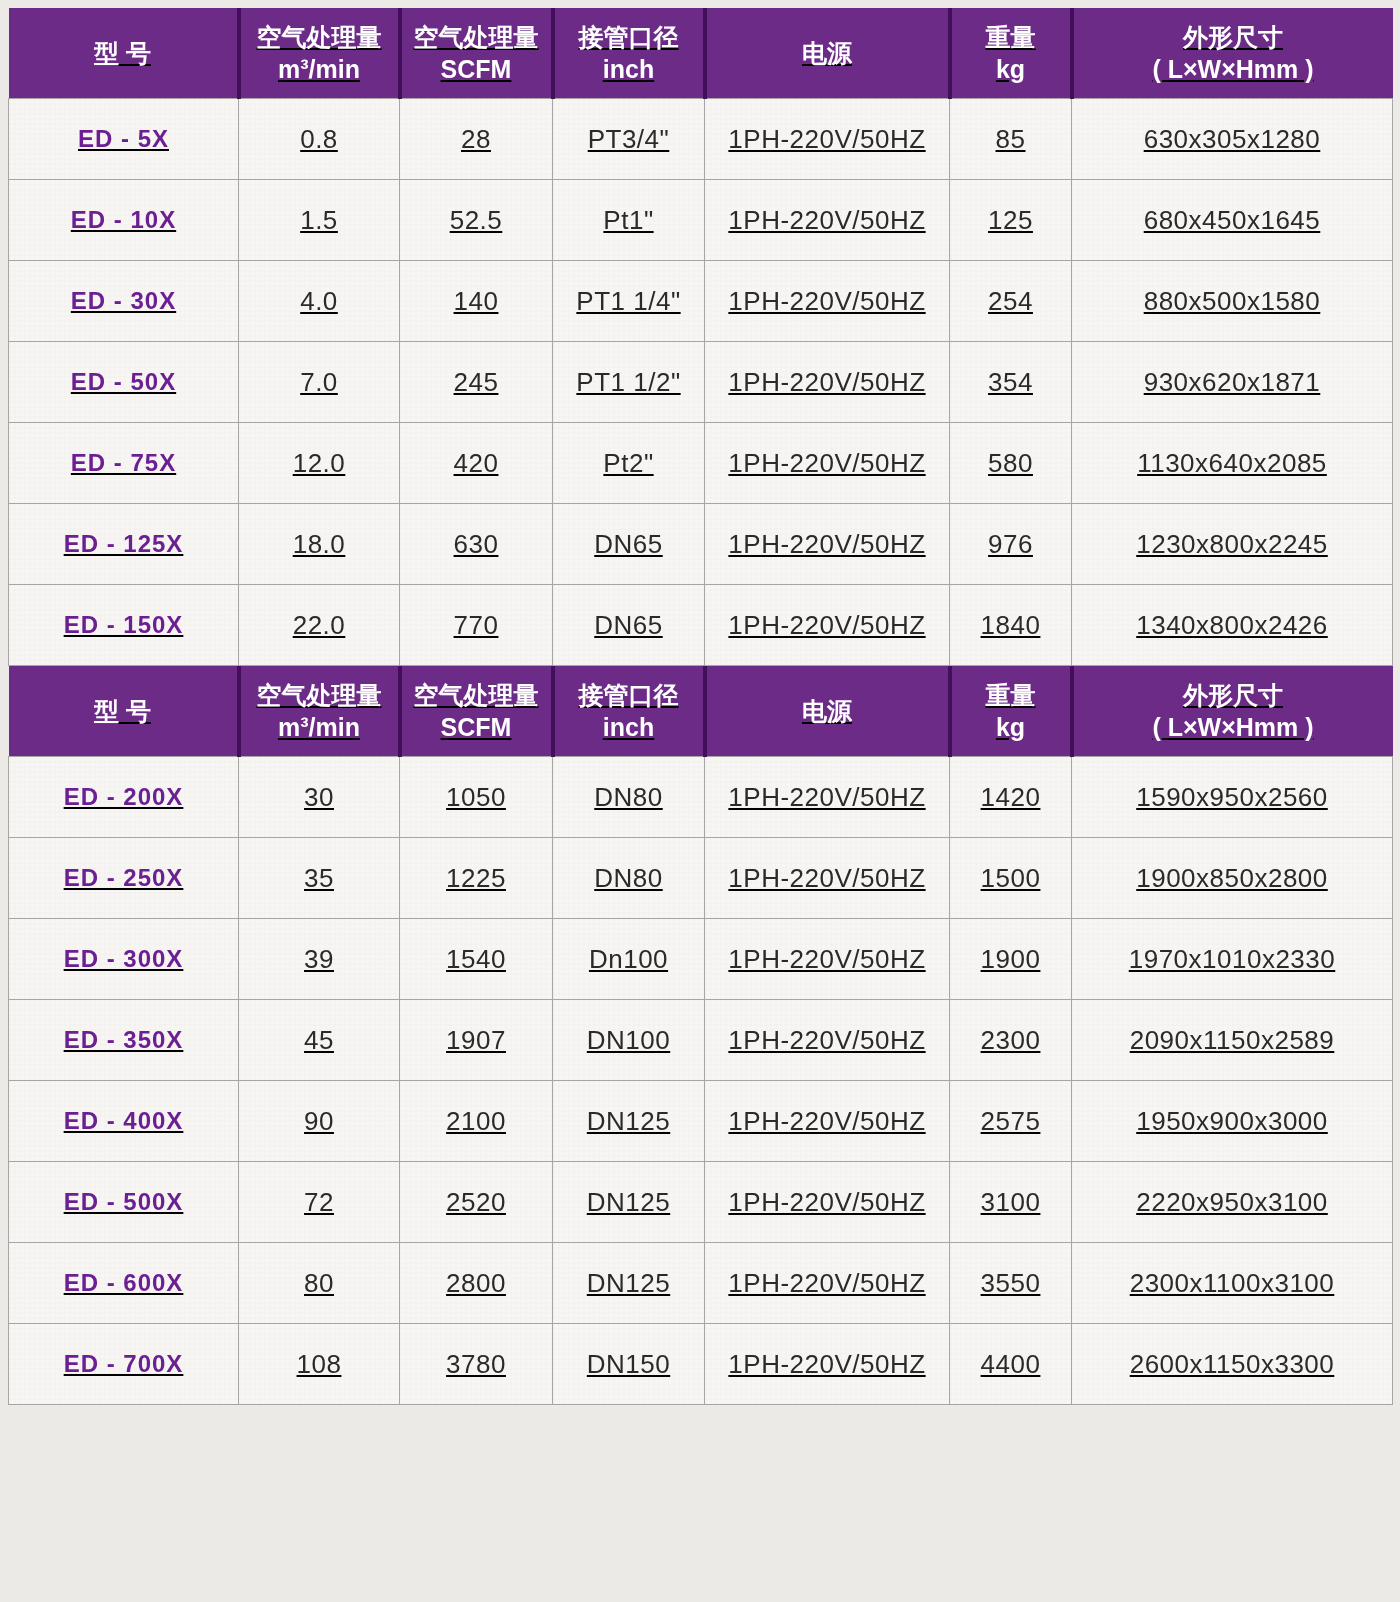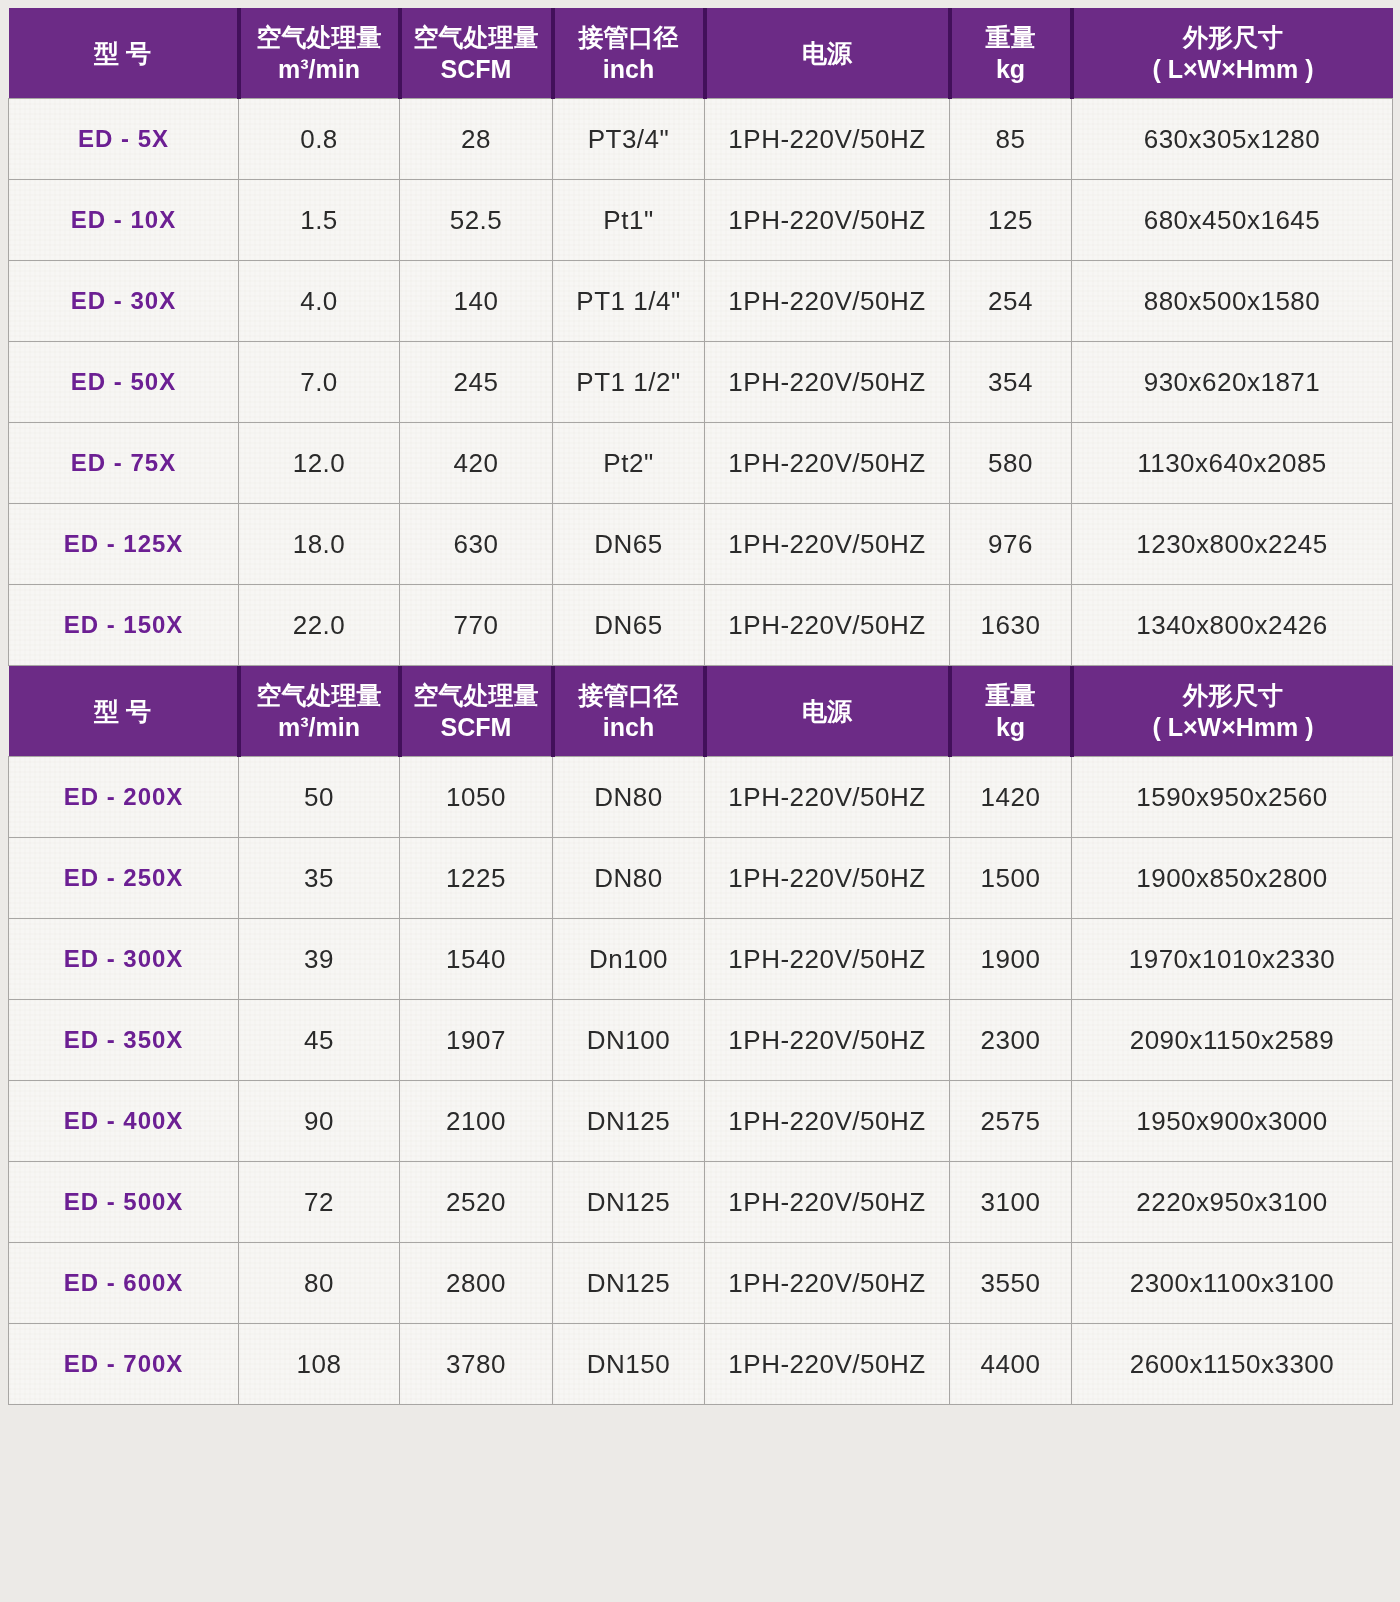--- a/index.html
+++ b/index.html
@@ -12,20 +12,21 @@
     background: #eceae7;
     font-family: "Liberation Sans", sans-serif;
     position: relative;
     overflow: hidden;
   }
   .table-wrap {
     position: absolute;
     left: 8px;
     top: 8px;
     width: 1384px;
+    text-decoration: underline;
   }
   table.spec {
     width: 100%;
     border-collapse: collapse;
     table-layout: fixed;
   }
   
   col.c-model    { width: 230px; }
   col.c-m3       { width: 161px; }
   col.c-scfm     { width: 153px; }
@@ -172,21 +173,21 @@
           <td>1PH-220V/50HZ</td>
           <td>976</td>
           <td>1230x800x2245</td>
         </tr>
         <tr>
           <td class="model">ED - 150X</td>
           <td>22.0</td>
           <td>770</td>
           <td>DN65</td>
           <td>1PH-220V/50HZ</td>
-          <td>1630</td>
+          <td>1840</td>
           <td>1340x800x2426</td>
         </tr>
       </tbody>
   </table>
 
   <table class="spec">
     <colgroup>
       <col class="c-model">
         <col class="c-m3">
         <col class="c-scfm">
@@ -221,21 +222,21 @@
           </th>
           <th>
             <div class="h1">外形尺寸</div>
             <div class="h2">( L×W×Hmm )</div>
           </th>
         </tr>
     </thead>
     <tbody>
         <tr>
           <td class="model">ED - 200X</td>
-          <td>50</td>
+          <td>30</td>
           <td>1050</td>
           <td>DN80</td>
           <td>1PH-220V/50HZ</td>
           <td>1420</td>
           <td>1590x950x2560</td>
         </tr>
         <tr>
           <td class="model">ED - 250X</td>
           <td>35</td>
           <td>1225</td>

